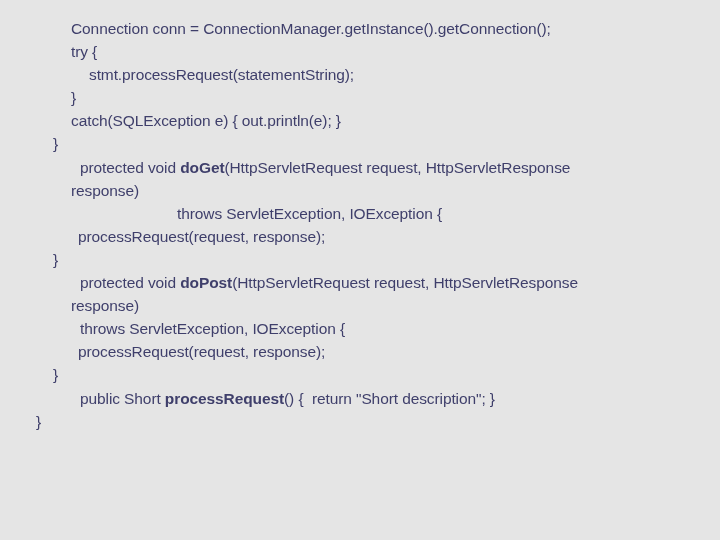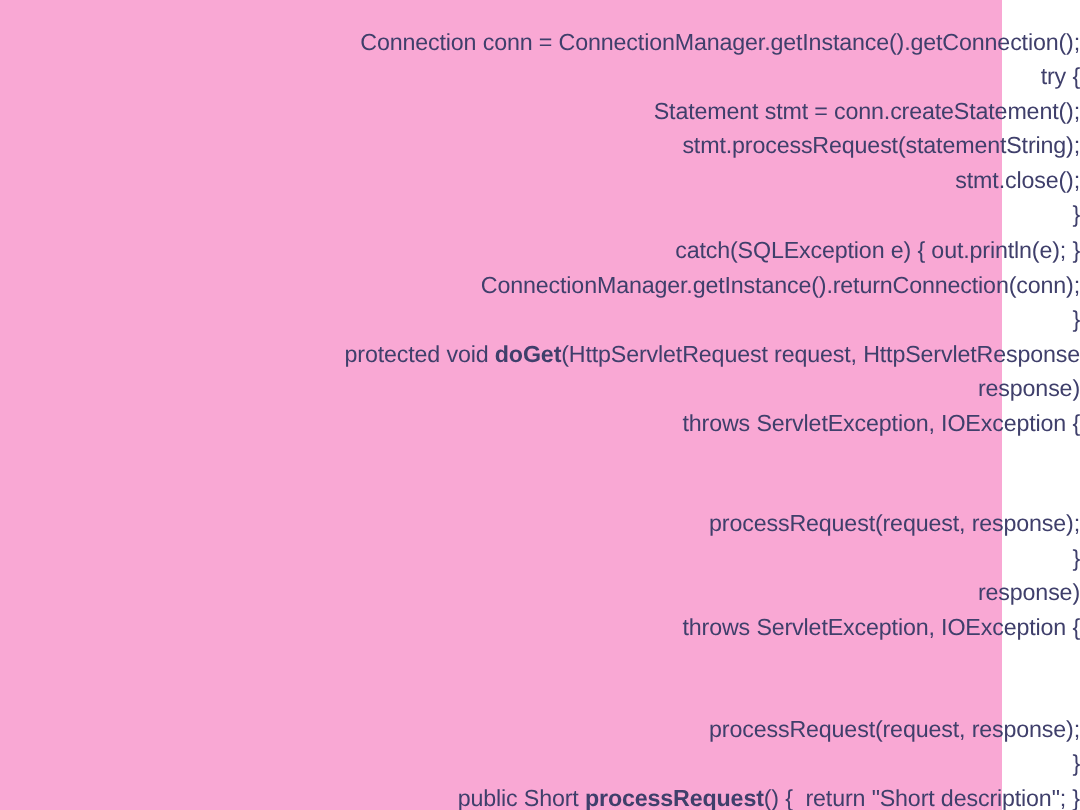--- a/index.html
+++ b/index.html
@@ -8,24 +8,23 @@
     background: #ffffff;
   }
   body {
     width: 720px;
     height: 540px;
     overflow: hidden;
     font-family: "Liberation Sans", sans-serif;
   }
   #slide {
     position: relative;
-    width: 668px;
+    width: 720px;
     height: 540px;
-    background: #f9a8d4;
-    text-align: right;
+    background: #e5e5e5;
   }
   #code-block {
     position: absolute;
     left: 0;
     top: 17px;
     width: 720px;
   }
   .code-line {
     color: #3f3f6b;
     font-family: "Liberation Sans", sans-serif;
@@ -34,45 +33,43 @@
     height: 23.1px;
     white-space: pre;
     letter-spacing: -0.1px;
   }
   .code-line b {
     font-weight: bold;
   }
   
   .ind-0  { padding-left: 36px; }
   .ind-1  { padding-left: 53px; }
-  .ind-2  { padding-left: 42px; }
+  .ind-2  { padding-left: 80px; }
   .ind-3  { padding-left: 71px; }
-  .ind-4  { padding-left: 78px; margin-top: 44px; }
+  .ind-4  { padding-left: 78px; }
   .ind-5  { padding-left: 89px; }
   .ind-6  { padding-left: 177px; }
 </style>
 </head>
 <body>
 
 <div id="slide">
   <div id="code-block">
       <div class="code-line ind-3"><span>Connection conn = ConnectionManager.getInstance().getConnection();</span></div>
       <div class="code-line ind-3"><span>try {</span></div>
-      <div class="code-line ind-5"><span>Statement stmt = conn.createStatement();</span></div>
       <div class="code-line ind-5"><span>stmt.processRequest(statementString);</span></div>
-      <div class="code-line ind-5"><span>stmt.close();</span></div>
       <div class="code-line ind-3"><span>}</span></div>
       <div class="code-line ind-3"><span>catch(SQLException e) { out.println(e); }</span></div>
-      <div class="code-line ind-3"><span>ConnectionManager.getInstance().returnConnection(conn);</span></div>
       <div class="code-line ind-1"><span>}</span></div>
       <div class="code-line ind-2"><span>protected void </span><b>doGet</b><span>(HttpServletRequest request, HttpServletResponse</span></div>
       <div class="code-line ind-3"><span>response)</span></div>
       <div class="code-line ind-6"><span>throws ServletException, IOException {</span></div>
       <div class="code-line ind-4"><span>processRequest(request, response);</span></div>
       <div class="code-line ind-1"><span>}</span></div>
+      <div class="code-line ind-2"><span>protected void </span><b>doPost</b><span>(HttpServletRequest request, HttpServletResponse</span></div>
       <div class="code-line ind-3"><span>response)</span></div>
       <div class="code-line ind-2"><span>throws ServletException, IOException {</span></div>
       <div class="code-line ind-4"><span>processRequest(request, response);</span></div>
       <div class="code-line ind-1"><span>}</span></div>
       <div class="code-line ind-2"><span>public Short </span><b>processRequest</b><span>() {  return "Short description"; }</span></div>
       <div class="code-line ind-0"><span>}</span></div>
     </div>
 </div>
 
 </body></html>

